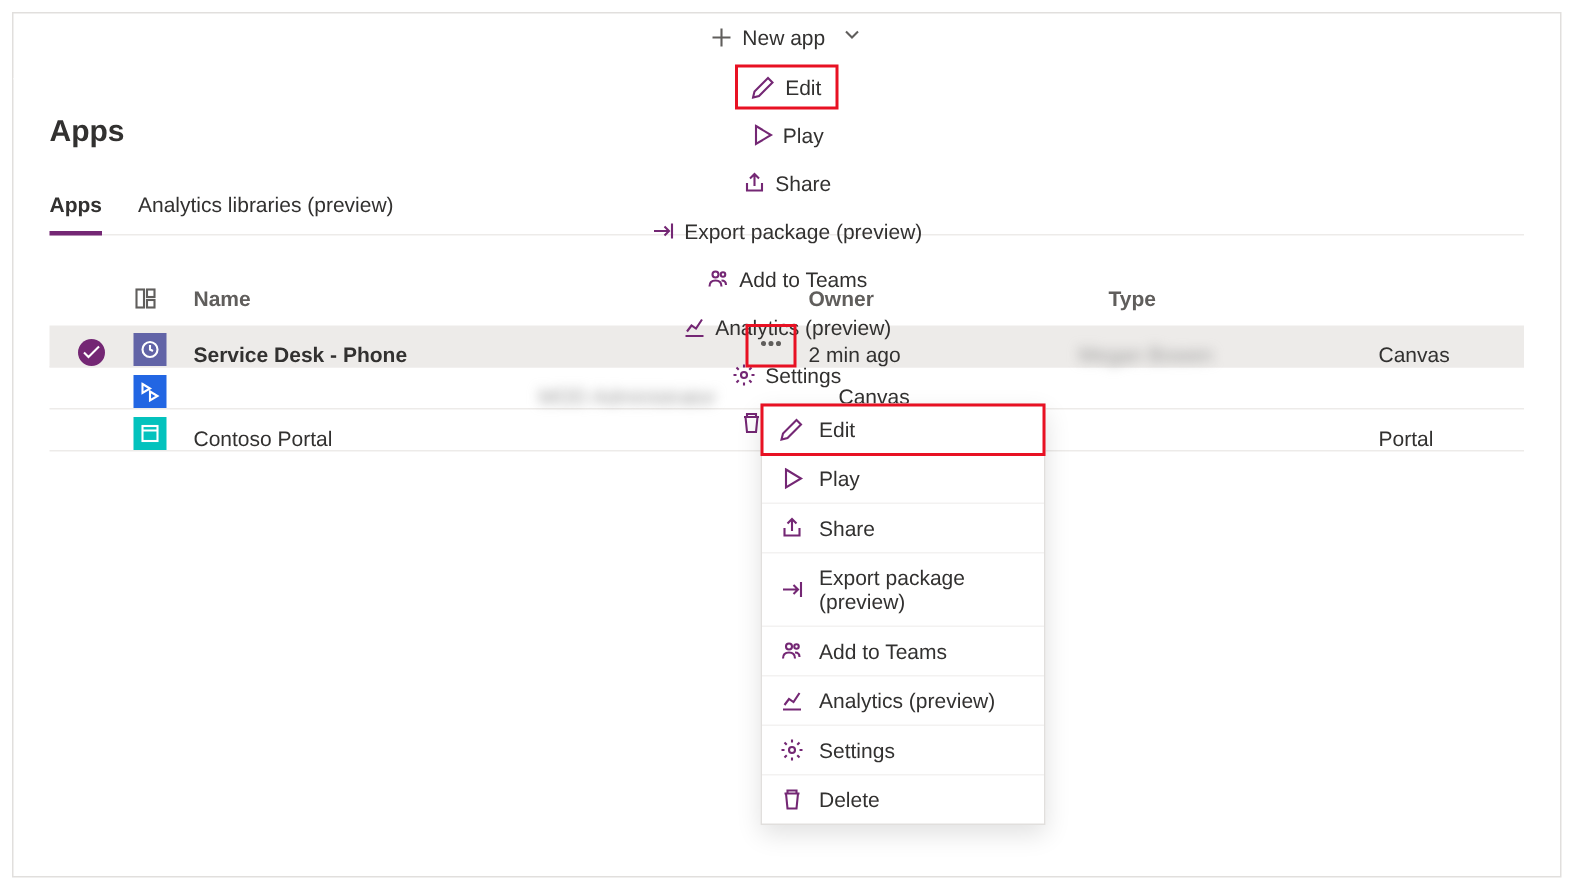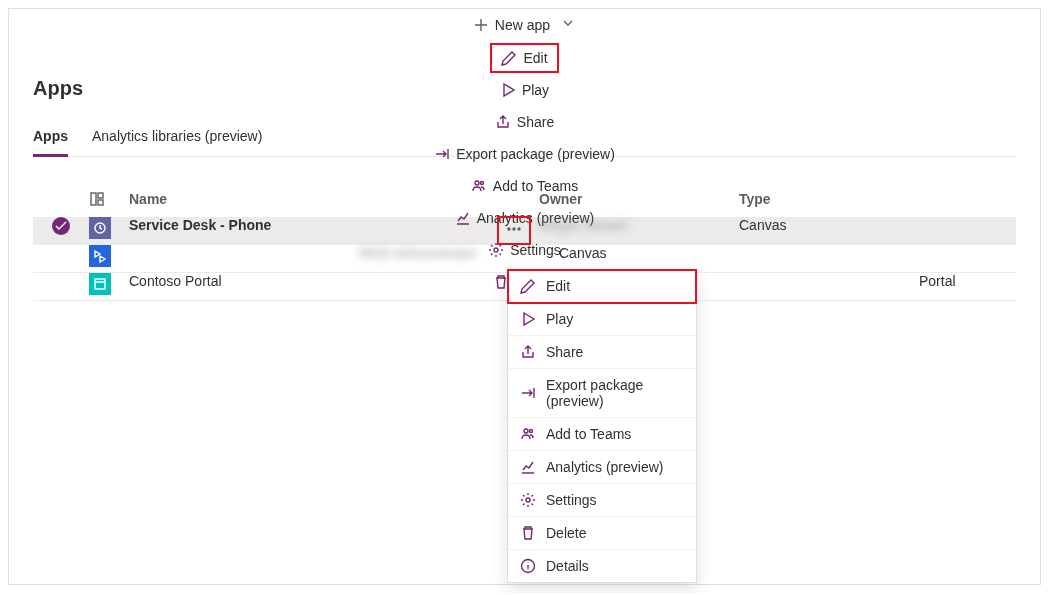--- a/index.html
+++ b/index.html
@@ -42,21 +42,21 @@
   .cmd .chev { margin-left: 4px; color: #605e5c;}
   .highlight-red { outline: 2px solid #e81123; outline-offset: -1px; }
   
   .page { padding: 16px 24px 24px 24px; }
   .page-title { font-size: 20px; font-weight: 600; margin: 8px 0 20px 0; }
   .tabs { display: flex; gap: 24px; border-bottom: 1px solid #edebe9; margin-bottom: 24px;}
   .tab { padding: 8px 0 10px 0; cursor: pointer; color: #323130; }
   .tab.active { font-weight: 600; border-bottom: 3px solid #742774; margin-bottom: -1px; }
   
   .grid { width: 100%; }
-  .grid-header, .grid-row { display: flex; align-items: flex-start; }
+  .grid-header, .grid-row { display: flex; align-items: flex-end; }
   .grid-header { color: #605e5c; font-weight: 600; padding: 10px 0; }
   .col-sel { width: 56px; display:flex; justify-content:center;}
   .col-icon { width: 40px; display:flex; justify-content:flex-start;}
   .col-name { flex: 0 0 360px; }
   .col-actions { width: 50px; display:flex; justify-content:center; position:relative;}
   .col-mod { flex: 0 0 180px; }
   .col-owner { flex: 0 0 200px; }
   .col-type { flex: 1; text-align: left; }
   .grid-row { height: 28px; border-bottom: 1px solid #edebe9; }
   .grid-row.selected { background: #edebe9; }
@@ -228,20 +228,21 @@
         <div class="col-name">Service Desk - Phone</div>
         <div class="col-actions">
           <span class="ellipsis-btn highlight-red">
             <svg viewBox="0 0 16 16">
                 <circle cx="3" cy="8" r="1" fill="currentColor"></circle>
                 <circle cx="8" cy="8" r="1" fill="currentColor"></circle>
                 <circle cx="13" cy="8" r="1" fill="currentColor"></circle>
               </svg>
           </span>
         </div>
+        <div class="col-mod">2 min ago</div>
         <div class="col-owner blur">Megan Bowen</div>
         <div class="col-type">Canvas</div>
       </div>
 
       <div class="grid-row">
         <div class="col-sel"></div>
         <div class="col-icon">
           <span class="app-ic" style="background:#2266e3">
             <svg viewBox="0 0 16 16" style="stroke:#fff;">
                 <path d="M3 3l5 3-5 3zM8 8l5 3-5 3z"></path>
@@ -335,24 +336,15 @@
       <span>Settings</span>
     </div>
     <div class="ctx-item">
       <span class="ic">
           <svg viewBox="0 0 16 16">
             <path d="M3 4h10M5 4V2h6v2M4 4l1 10h6l1-10"></path>
           </svg>
         </span>
       <span>Delete</span>
     </div>
-    <div class="ctx-item">
-      <span class="ic">
-          <svg viewBox="0 0 16 16">
-            <circle cx="8" cy="8" r="6.5"></circle>
-            <path d="M8 7v4M8 4.5v.5"></path>
-          </svg>
-        </span>
-      <span>Details</span>
-    </div>
   </div>
 
 </div>
 
 </body></html>

